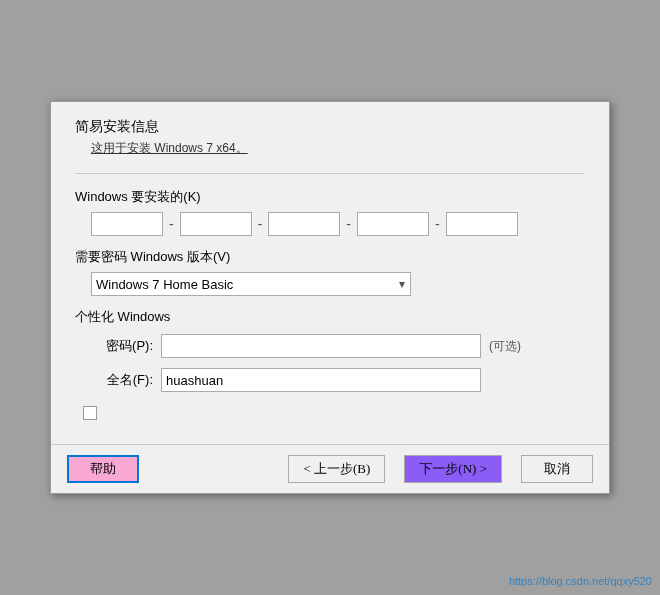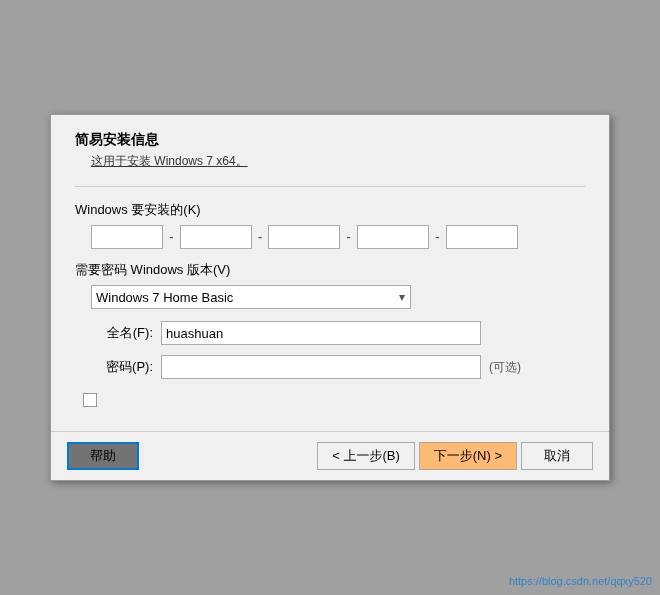--- a/index.html
+++ b/index.html
@@ -48,21 +48,21 @@
       font-size: 12px;
       color: #333;
     }
 
     .dialog-body {
       padding: 16px 24px 12px 24px;
     }
 
     .section-title {
       font-size: 14px;
-      font-weight: bold;
+      font-weight: normal;
       margin-bottom: 4px;
     }
 
     .section-subtitle {
       font-size: 12px;
       color: #333;
       margin-left: 16px;
       margin-bottom: 16px;
       text-decoration: underline;
     }
@@ -212,42 +212,43 @@
       padding: 10px 16px;
       display: flex;
       align-items: center;
       justify-content: space-between;
       margin-top: 12px;
     }
 
     .footer-left {}
     .footer-right {
       display: flex;
-      gap: 4px;
+      gap: 19px;
+      font-family: Liberation Serif, serif;
     }
 
     .btn {
       height: 28px;
       padding: 0 14px;
       border: 1px solid #aaa;
       background: #f0f0f0;
       font-size: 13px;
       font-family: inherit;
       cursor: pointer;
       color: #000;
       min-width: 72px;
     }
 
     .btn-help {
       border: 2px solid #0078d7;
-      background: #737373;
+      background: #f9a8d4;
     }
 
     .btn-primary {
-      background: #fdba74;
+      background: #8b5cf6;
     }
 
     .watermark {
       position: fixed;
       bottom: 8px;
       right: 8px;
       font-size: 11px;
       color: #0078d7;
       opacity: 0.7;
     }
@@ -284,32 +285,33 @@
       <span class="field-label">需要密码 Windows 版本(V)</span>
       <div class="version-row">
         <div class="select-wrapper">
           <select class="version-select">
           <option value="Windows 7 Home Basic">Windows 7 Home Basic</option><option value="Windows 7 Home Premium">Windows 7 Home Premium</option><option value="Windows 7 Professional">Windows 7 Professional</option><option value="Windows 7 Ultimate">Windows 7 Ultimate</option></select>
         </div>
       </div>
     </div>
 
     <div class="personalize-section">
-
-      <div class="form-row">
-        <label class="form-label">全名(F):</label>
-        <input class="form-input" type="text" value="huashuan" style="">
-      </div>
+      <div class="personalize-title">个性化 Windows</div>
 
       <div class="form-row">
         <label class="form-label">密码(P):</label>
         <input class="form-input" type="password" style="">
         <span class="optional-label">(可选)</span>
       </div>
 
+      <div class="form-row">
+        <label class="form-label">全名(F):</label>
+        <input class="form-input" type="text" value="huashuan" style="">
+      </div>
+
     </div>
 
     <div class="auto-login-row">
       <div class="auto-login-checkbox"></div>
     </div>
   </div>
 
   <div class="dialog-footer">
     <div class="footer-left">
       <button class="btn btn-help">帮助</button>

